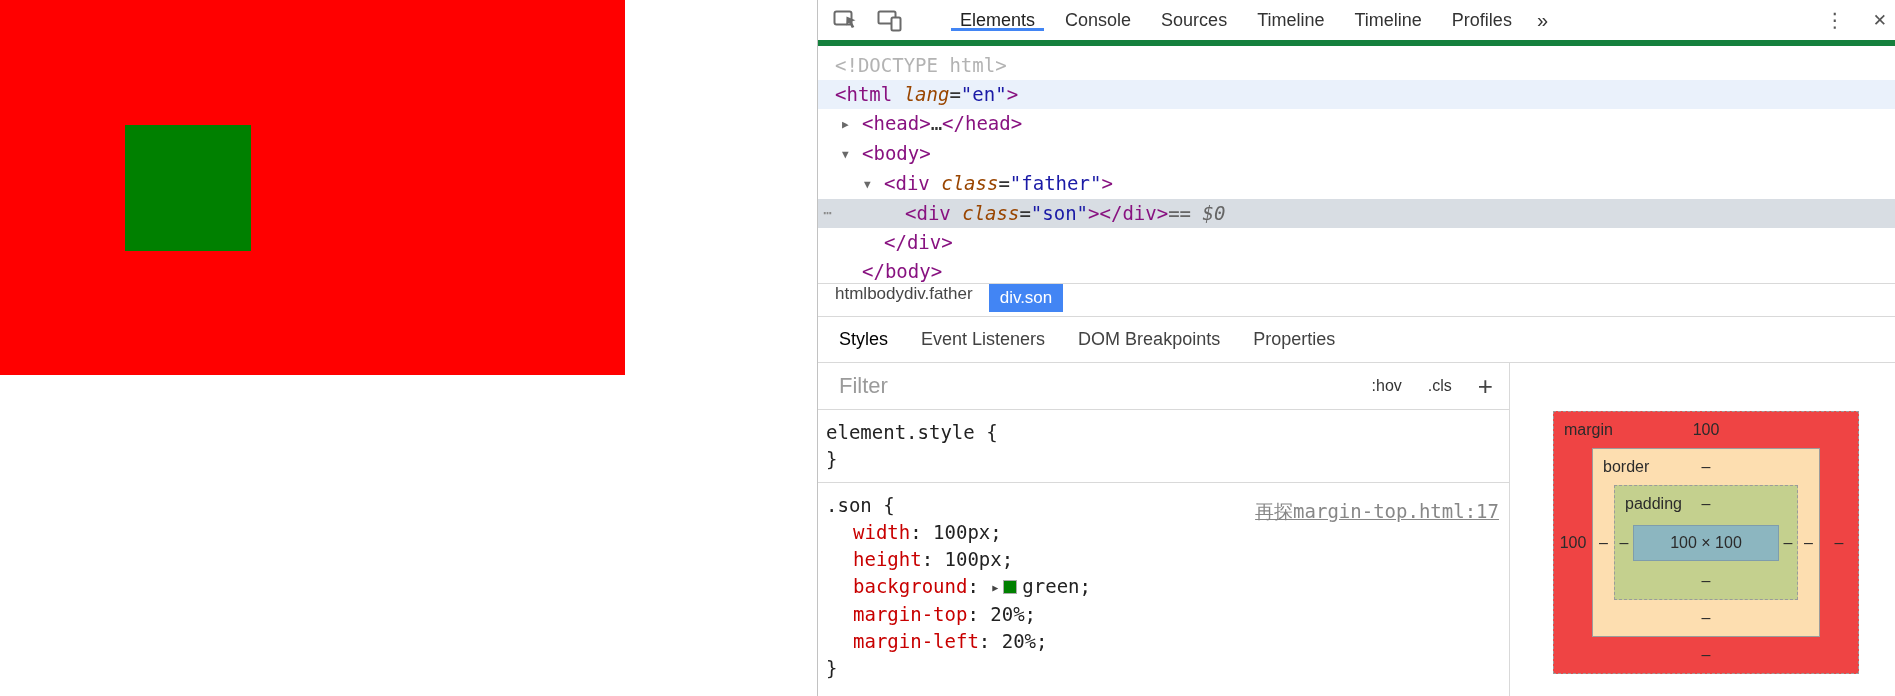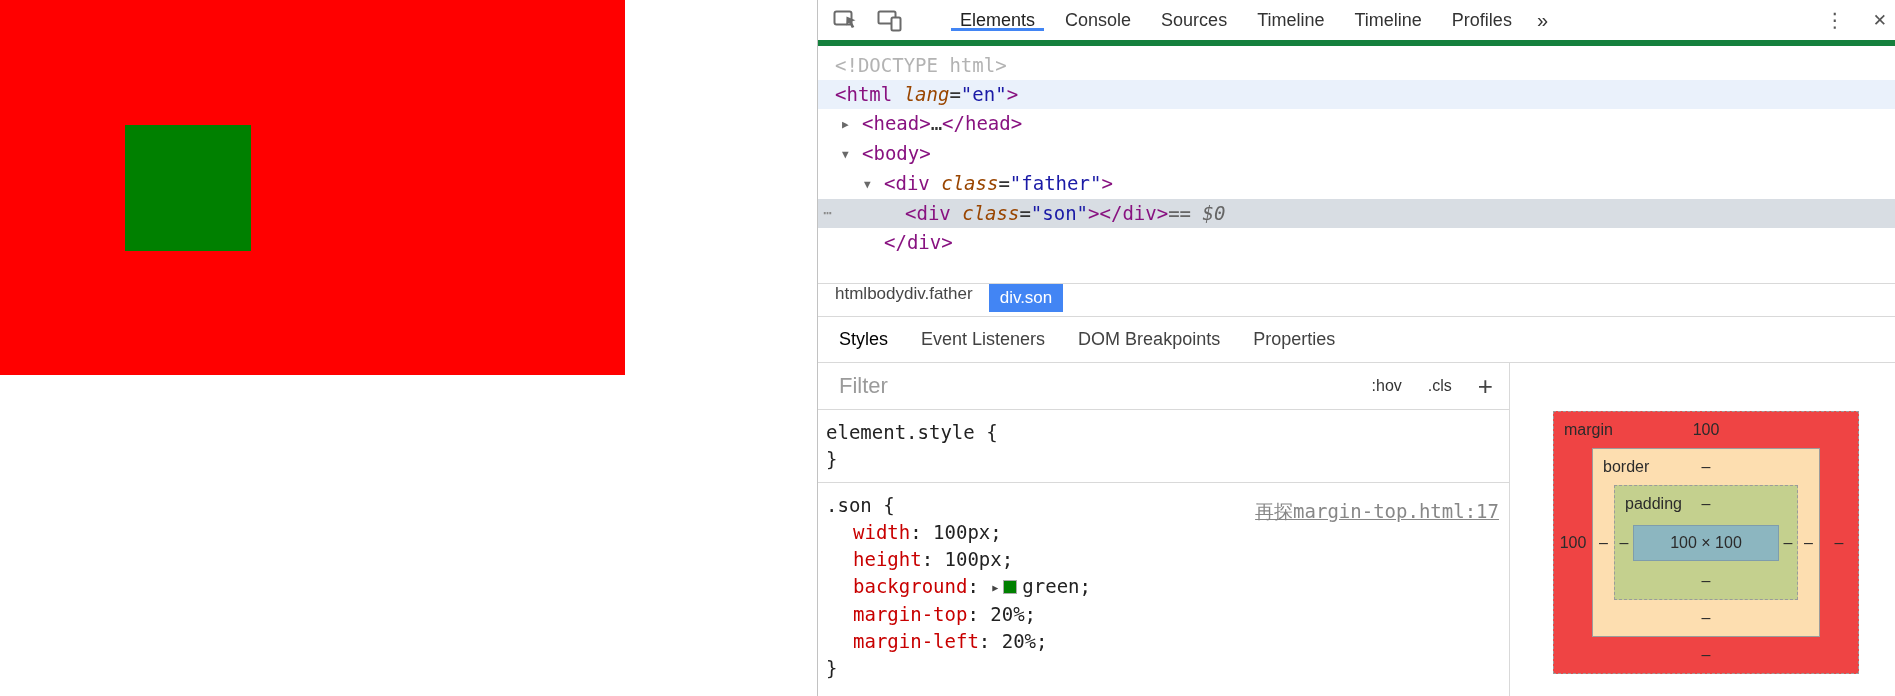--- a/index.html
+++ b/index.html
@@ -134,20 +134,21 @@
     </div>
 
     <div class="dom-tree">
       <div class="row ind0"><span class="tk-gray">&lt;!DOCTYPE html&gt;</span></div>
       <div class="row ind0 row-hover"><span class="tk-tag">&lt;html </span><span class="tk-attr">lang</span><span class="tk-eq">=</span><span class="tk-val">"en"</span><span class="tk-tag">&gt;</span></div>
       <div class="row ind1"><span class="arrow">▶</span><span class="tk-tag">&lt;head&gt;</span><span class="tk-text">…</span><span class="tk-tag">&lt;/head&gt;</span></div>
       <div class="row ind1"><span class="arrow">▼</span><span class="tk-tag">&lt;body&gt;</span></div>
       <div class="row ind2"><span class="arrow">▼</span><span class="tk-tag">&lt;div </span><span class="tk-attr">class</span><span class="tk-eq">=</span><span class="tk-val">"father"</span><span class="tk-tag">&gt;</span></div>
       <div class="row ind3 row-selected"><span class="gutter-dots">⋯</span><span class="tk-tag">&lt;div </span><span class="tk-attr">class</span><span class="tk-eq">=</span><span class="tk-val">"son"</span><span class="tk-tag">&gt;</span><span class="tk-tag">&lt;/div&gt;</span><span class="tk-hint">== $0</span></div>
       <div class="row ind2"><span class="tk-tag">&lt;/div&gt;</span></div>
+      <div class="row ind1"><span class="tk-tag">&lt;/body&gt;</span></div>
     </div>
 
     <div class="breadcrumb">
       <span class="crumb">html</span>
       <span class="crumb">body</span>
       <span class="crumb">div.father</span>
       <span class="crumb-selected" style="background: rgb(66, 133, 244);">div.son</span>
     </div>
 
     <div class="sidebar-tabs">

